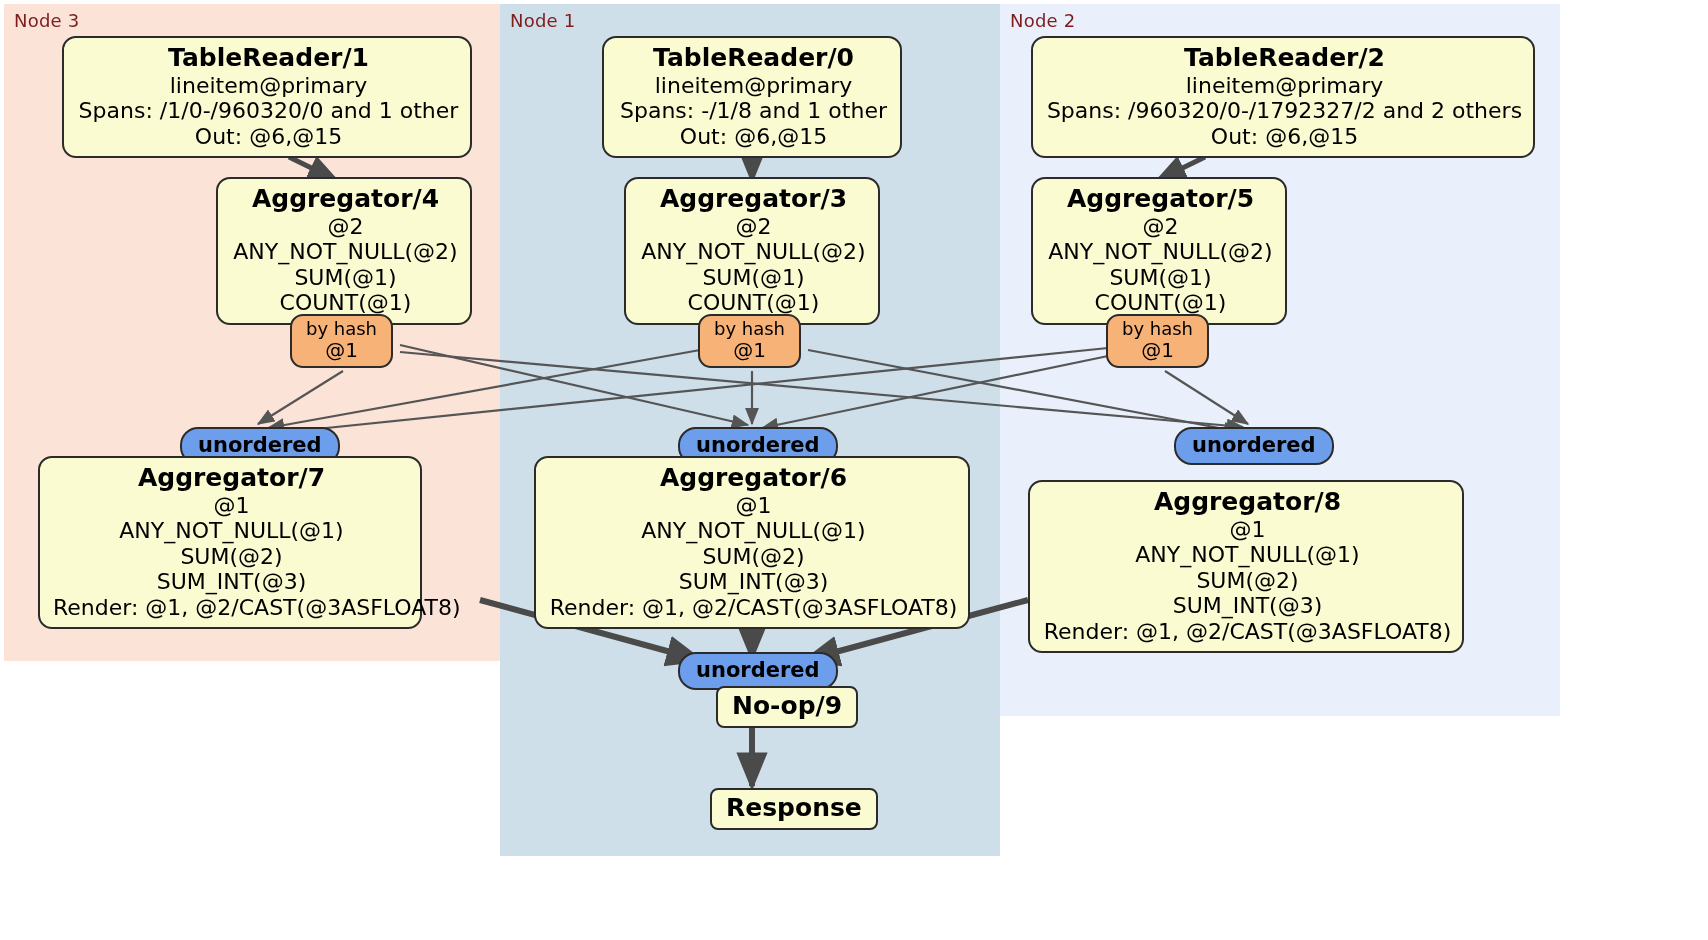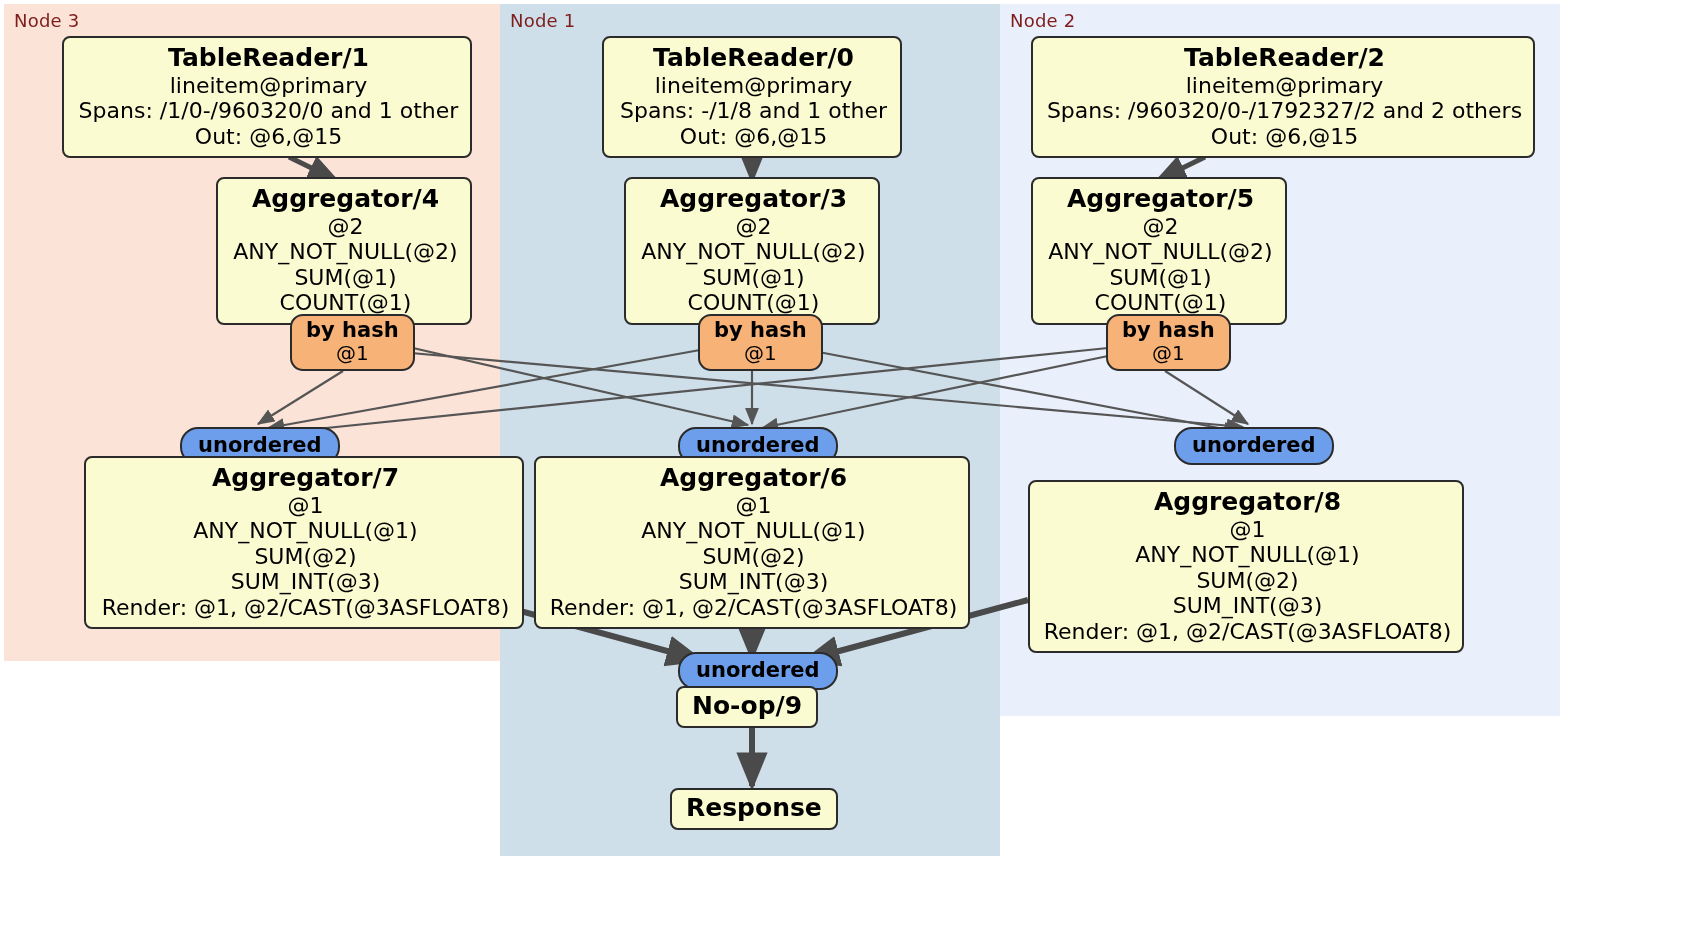--- a/index.html
+++ b/index.html
@@ -33,21 +33,21 @@
     top: 0;
     width: 1708px;
     height: 940px;
     pointer-events: none;
   }
   .proc-box {
     position: absolute;
     box-sizing: border-box;
     background: #fbfbd2;
     border: 2px solid #2b2b2b;
-    border-radius: 8px;
+    border-radius: 14px;
     text-align: center;
     padding: 5px 10px 7px 13px;
     color: #000;
   }
   .proc-title {
     font-size: 25px;
     font-weight: bold;
     line-height: 1.18;
     white-space: nowrap;
   }
@@ -63,22 +63,22 @@
     text-align: center;
     color: #000;
     white-space: nowrap;
   }
   .badge-hash {
     background: #f7b278;
     border-radius: 13px;
     padding: 3px 14px 5px 14px;
   }
   .badge-hash .badge-title {
-    font-size: 21px;
-    font-weight: bold;
+    font-size: 18px;
+    font-weight: normal;
     line-height: 1.1;
   }
   .badge-hash .badge-sub {
     font-size: 20px;
     line-height: 1.1;
   }
   .badge-unordered {
     background: #6d9eeb;
     border-radius: 18px;
     padding: 4px 16px 6px 16px;
@@ -91,20 +91,21 @@
     box-sizing: border-box;
     background: #fbfbd2;
     border: 2px solid #2b2b2b;
     border-radius: 8px;
     text-align: center;
     font-size: 25px;
     font-weight: bold;
     color: #000;
     padding: 3px 14px 6px 14px;
     white-space: nowrap;
+    margin-left: 40px;
   }
 </style>
 </head>
 <body>
 
 <div id="stage">
 
   <div class="node-panel" style="left:4px; top:4px; width:496px; height:657px; background:#fbe3d8;">
     <span class="node-label">Node 3</span>
   </div>
@@ -167,21 +168,21 @@
 
   <div class="badge badge-hash" style="left:290px; top:314px;">
     <div class="badge-title">by hash</div>
     <div class="badge-sub">@1</div>
   </div>
 
   <div class="badge badge-unordered" style="left:180px; top:427px;">
     <span>unordered</span>
   </div>
 
-  <div class="proc-box" style="left:38px; top:456px; width:440px;margin-left:46px;">
+  <div class="proc-box" style="left:38px; top:456px; width:384px;">
     <div class="proc-title">Aggregator/7</div>
     <div class="proc-line">@1</div>
     <div class="proc-line">ANY_NOT_NULL(@1)</div>
     <div class="proc-line">SUM(@2)</div>
     <div class="proc-line">SUM_INT(@3)</div>
     <div class="proc-line">Render: @1, @2/CAST(@3ASFLOAT8)</div>
   </div>
 
   <div class="proc-box" style="left:602px; top:36px; width:300px;">
     <div class="proc-title">TableReader/0</div>

